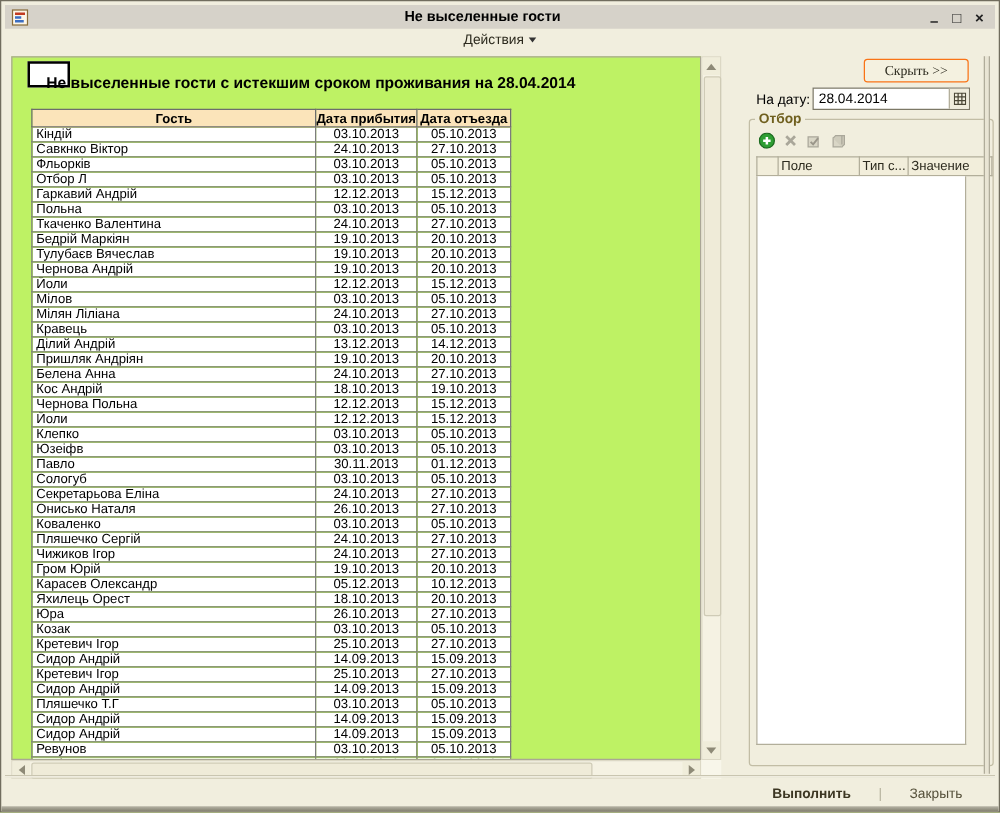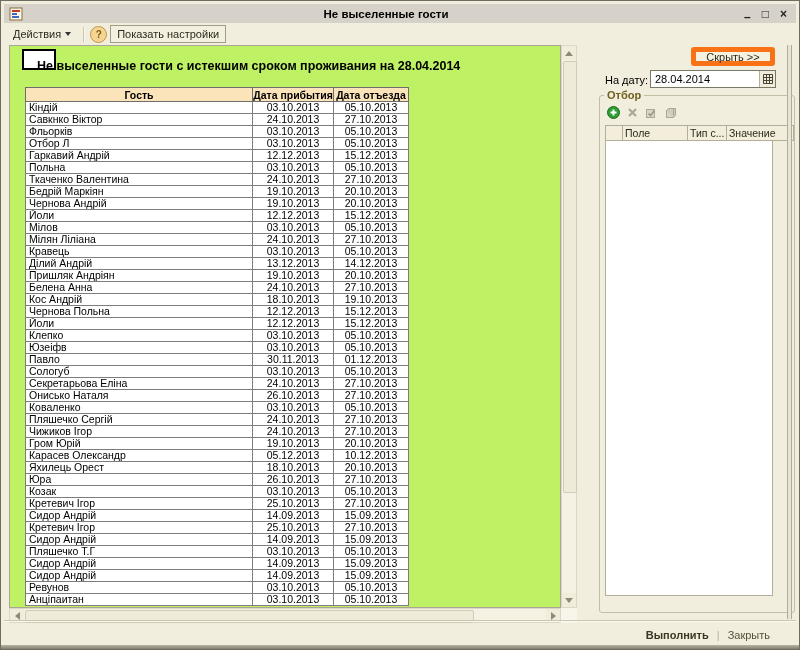--- a/index.html
+++ b/index.html
@@ -14,21 +14,21 @@
     background:var(--titlebar-bg,#d6d2c9);display:flex;align-items:center;
     padding:0 5px;box-sizing:border-box;text-align:center;}
   .titlebar .ticon{width:14px;height:14px;margin-right:5px;flex:none;}
   .titlebar .ttext{font-weight:bold;font-size:11.5px;color:#000;flex:1;
     white-space:nowrap;overflow:hidden;}
   .winbtns{display:flex;gap:11px;align-items:center;margin-right:4px;}
   .winbtns span{font-size:12px;font-weight:bold;color:#222;cursor:default;line-height:12px;}
   .winbtns .min{transform:translateY(3px);}
   
   .toolbar{position:absolute;left:3px;top:23px;right:3px;height:20px;
-    display:flex;align-items:center;gap:3px;padding:0 2px;box-sizing:border-box;}
+    display:flex;align-items:center;gap:3px;padding:0 2px;box-sizing:border-box;flex-direction:column;}
   .tbtn{display:flex;align-items:center;gap:4px;padding:2px 7px;color:#2c2a1e;}
   .tbtn.bordered{border:1px solid #a19d87;background:#f3f0df;padding:2px 6px;}
   .dd-arrow{width:0;height:0;border-left:3px solid transparent;border-right:3px solid transparent;
     border-top:4px solid #333;display:inline-block;}
   .tsep{width:1px;height:15px;background:#c9c5b0;border-right:1px solid #fbf9ee;margin:0 2px;}
   .helpbtn{width:15px;height:15px;border-radius:50%;background:#f6d592;
     border:1px solid #c09648;color:#7a5b16;font-weight:bold;font-size:10px;
     display:flex;align-items:center;justify-content:center;}
   
   .report{position:absolute;left:8px;top:44px;width:552px;height:563px;
@@ -55,22 +55,22 @@
   .arr-down{border-left:4px solid transparent;border-right:4px solid transparent;border-top:5px solid #8e8a77;}
   .arr-left{border-top:4px solid transparent;border-bottom:4px solid transparent;border-right:5px solid #8e8a77;}
   .arr-right{border-top:4px solid transparent;border-bottom:4px solid transparent;border-left:5px solid #8e8a77;}
   .vthumb{position:absolute;left:1px;top:15px;width:12px;height:430px;
     background:#efebd8;border:1px solid #cfcbb6;border-radius:2px;}
   .hthumb{position:absolute;left:15px;top:1px;width:447px;height:11px;
     background:#efebd8;border:1px solid #cfcbb6;border-radius:2px;}
   .corner{position:absolute;left:560px;top:607px;width:16px;height:15px;background:#f8f6ea;}
   
   .hidebtn{position:absolute;left:690px;top:46px;width:84px;height:19px;
-    border:5px solid #f97316;border-radius:3px;background:#f4f1e0;
-    display:flex;align-items:center;justify-content:center;color:#2c2a1e;box-sizing:border-box;}
+    border:1px solid #f97316;border-radius:3px;background:#f4f1e0;
+    display:flex;align-items:center;justify-content:center;color:#2c2a1e;box-sizing:border-box;font-family:Liberation Serif, serif;}
   .datelabel{position:absolute;left:604px;top:73px;color:#000;}
   .datefield{position:absolute;left:649px;top:69px;width:126px;height:18px;
     background:#fff;border:1px solid #7c7866;box-sizing:border-box;}
   .datefield input{position:absolute;left:0;top:0;width:108px;height:16px;border:0;
     padding:0 0 0 4px;font-family:"Liberation Sans",sans-serif;font-size:11px;
     background:transparent;outline:none;color:#000;}
   .gridbtn{position:absolute;right:0;top:0;width:15px;height:16px;background:#efecdc;
     border-left:1px solid #b3af9c;display:flex;align-items:center;justify-content:center;}
   fieldset.filter{position:absolute;left:598px;top:88px;width:182px;height:524px;
     border:1px solid #c2bda5;border-radius:3px;margin:0;padding:0;box-sizing:border-box;
@@ -84,21 +84,21 @@
     font-size:10.5px;height:14px;padding:0 2px;text-align:left;color:#2c2a1e;
     white-space:nowrap;overflow:hidden;}
   .fbody{margin-left:5px;width:168px;height:455px;background:#fff;
     border:1px solid #b2ae9a;border-top:0;box-sizing:border-box;}
   .redge{position:absolute;left:786px;top:44px;width:3px;height:574px;
     border-left:1px solid #b0ac9a;border-right:1px solid #b0ac9a;background:#e9e5d4;}
   
   .footline{position:absolute;left:3px;top:619px;right:3px;height:1px;background:#c9c5b0;
     border-bottom:1px solid #fbf9ee;}
   .footer{position:absolute;left:3px;top:622px;right:3px;height:23px;
-    display:flex;align-items:center;justify-content:flex-end;gap:8px;padding-right:26px;box-sizing:border-box;}
+    display:flex;align-items:center;justify-content:flex-end;gap:22px;padding-right:26px;box-sizing:border-box;}
   .footer .exec{font-weight:bold;color:#3c3622;}
   .footer .fsep{color:#b5b19d;}
   .footer .closeb{color:#55503a;}
   .bottomframe{position:absolute;left:0;bottom:0;width:100%;height:4px;
     background:linear-gradient(#b7b4a6,#83806f);}
 </style>
 </head>
 <body>
 
 <div class="titlebar">
@@ -174,20 +174,25 @@
           <td class="date">03.10.2013</td>
           <td class="date">05.10.2013</td>
         </tr>
         <tr>
           <td>Ткаченко Валентина</td>
           <td class="date">24.10.2013</td>
           <td class="date">27.10.2013</td>
         </tr>
         <tr>
           <td>Бедрій Маркіян</td>
+          <td class="date">19.10.2013</td>
+          <td class="date">20.10.2013</td>
+        </tr>
+        <tr>
+          <td>Тулубаєв Вячеслав</td>
           <td class="date">19.10.2013</td>
           <td class="date">20.10.2013</td>
         </tr>
         <tr>
           <td>Чернова Андрій</td>
           <td class="date">19.10.2013</td>
           <td class="date">20.10.2013</td>
         </tr>
         <tr>
           <td>Йоли</td>

